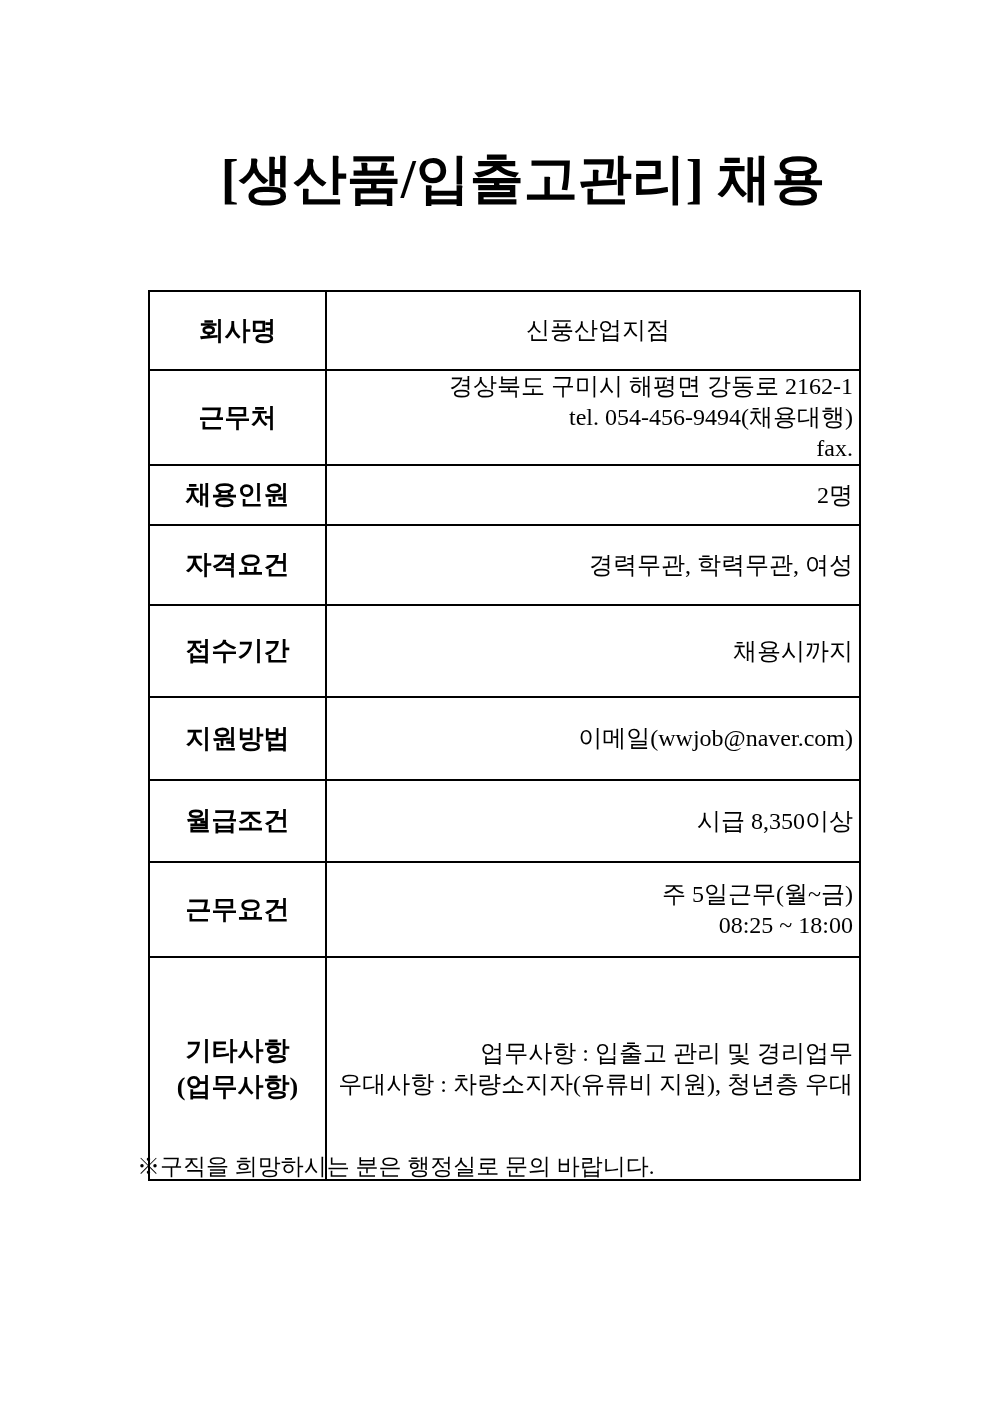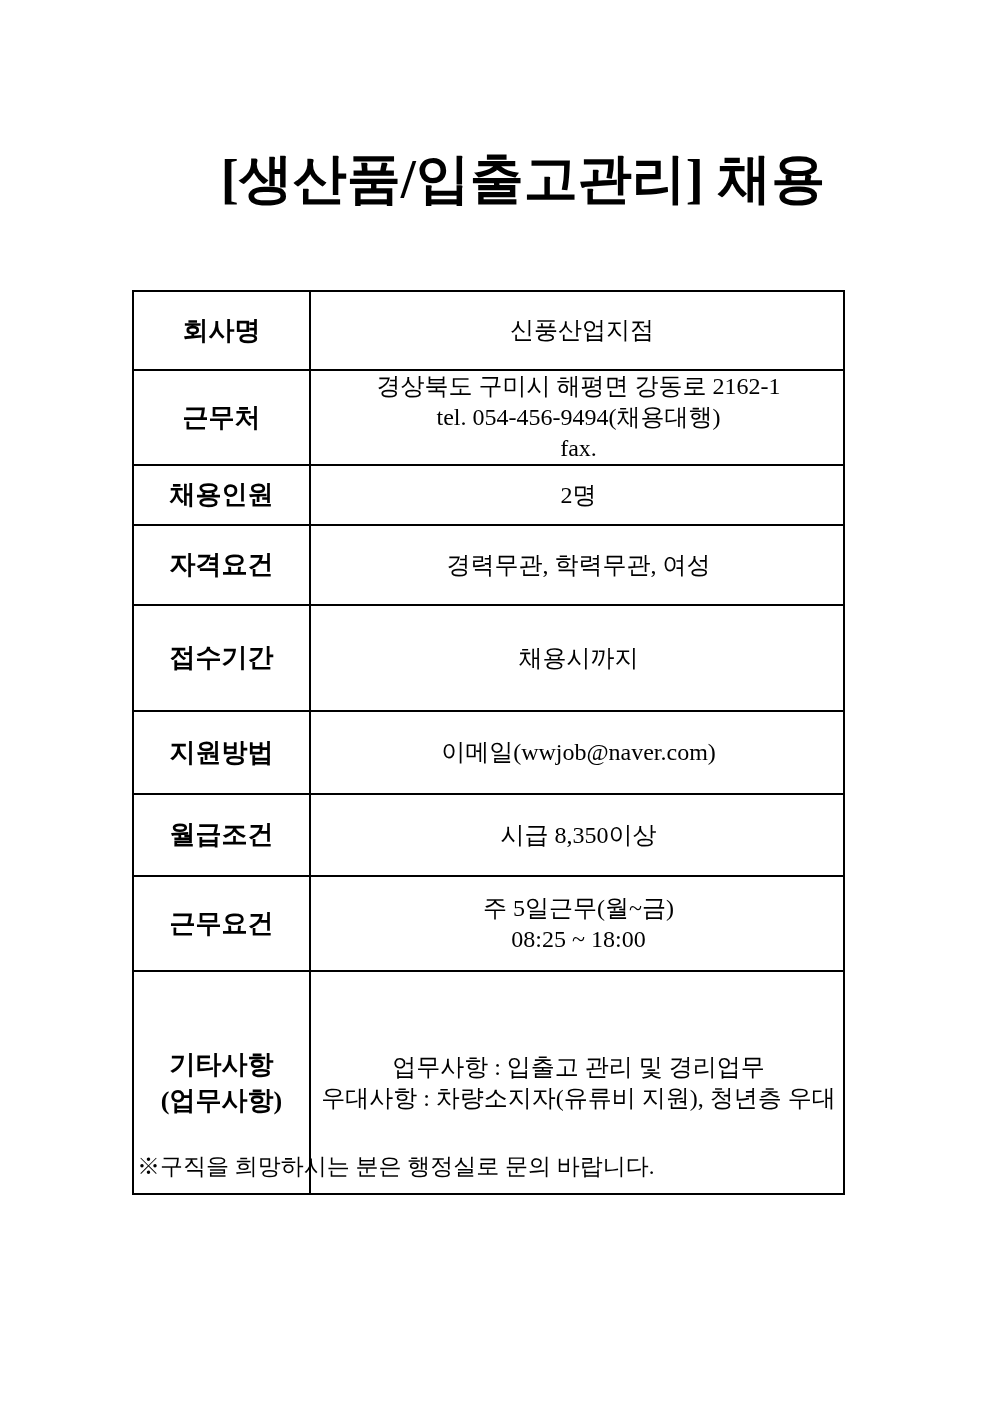--- a/index.html
+++ b/index.html
@@ -22,21 +22,21 @@
     box-sizing: border-box;
     padding-left: 30px;
     text-align: center;
     font-size: 54px;
     font-weight: bold;
     line-height: 1.25;
     white-space: nowrap;
   }
   table.job-table {
     position: absolute;
-    left: 132px;
+    left: 148px;
     top: 290px;
     width: 713px;
     border-collapse: collapse;
     table-layout: fixed;
   }
   .job-table th,
   .job-table td {
     border: 2px solid #000000;
     vertical-align: middle;
     overflow: hidden;
@@ -44,38 +44,38 @@
   .job-table th {
     width: 175px;
     font-size: 26px;
     font-weight: bold;
     text-align: center;
     padding: 0;
   }
   .job-table td {
     font-size: 24px;
     font-weight: normal;
-    text-align: center;
+    text-align: right;
     padding: 0 6px 0 9px;
   }
   .job-table td.center {
     text-align: center;
     padding-left: 16px;
   }
   .vline {
     line-height: 31px;
   }
   .lline {
     line-height: 36px;
   }
   tr.r1 { height: 79px; }
   tr.r2 { height: 94px; }
   tr.r3 { height: 60px; }
   tr.r4 { height: 80px; }
-  tr.r5 { height: 106px; margin-left: 48px; }
+  tr.r5 { height: 92px; margin-left: 48px; }
   tr.r6 { height: 83px; }
   tr.r7 { height: 82px; }
   tr.r8 { height: 95px; }
   tr.r9 { height: 223px; }
   .footer-note {
     position: absolute;
     left: 137px;
     top: 1152px;
     font-size: 23px;
     line-height: 30px;

